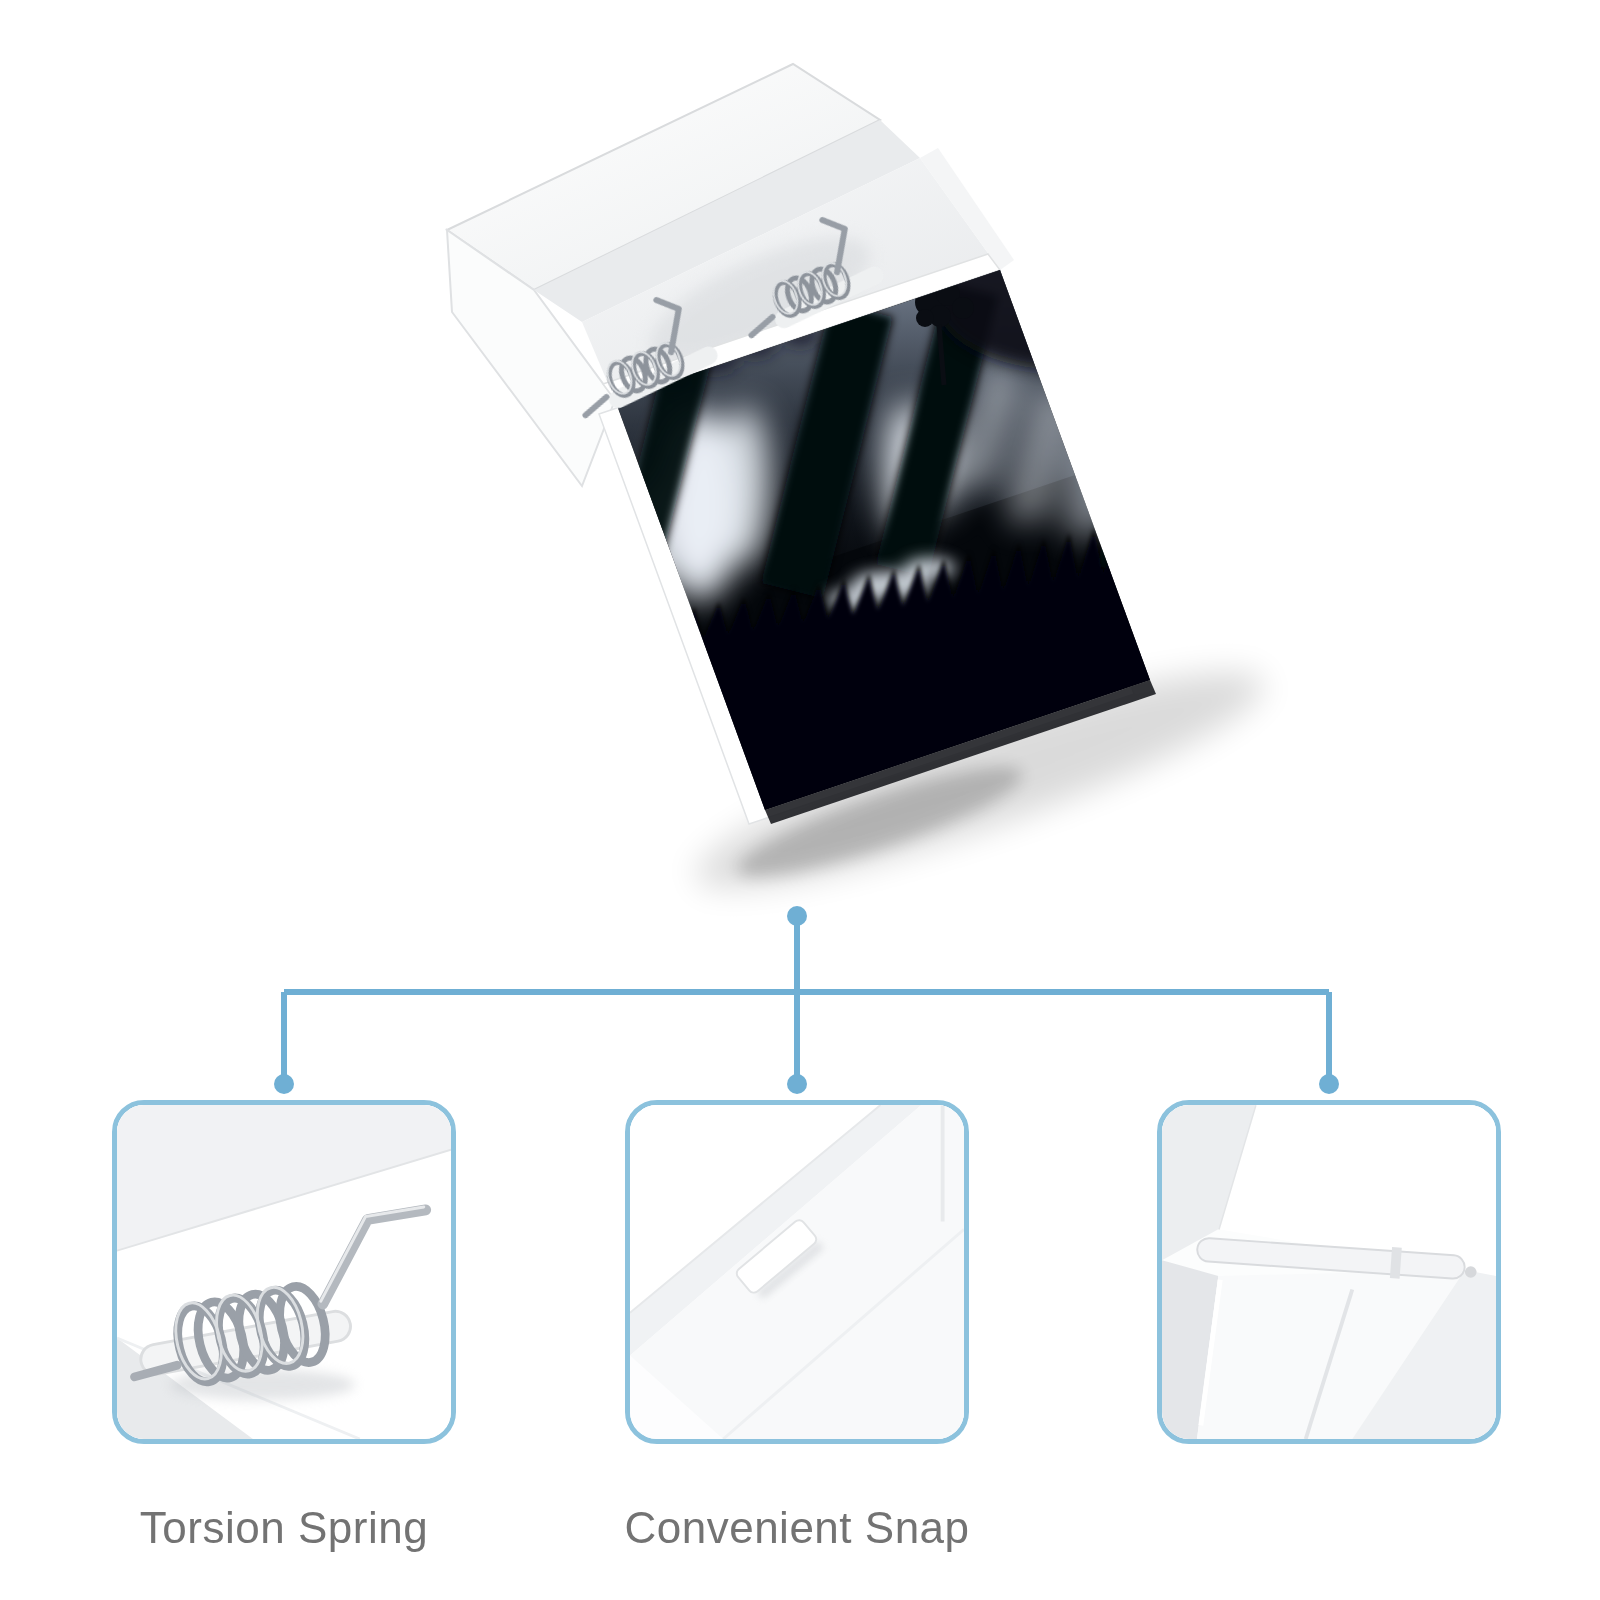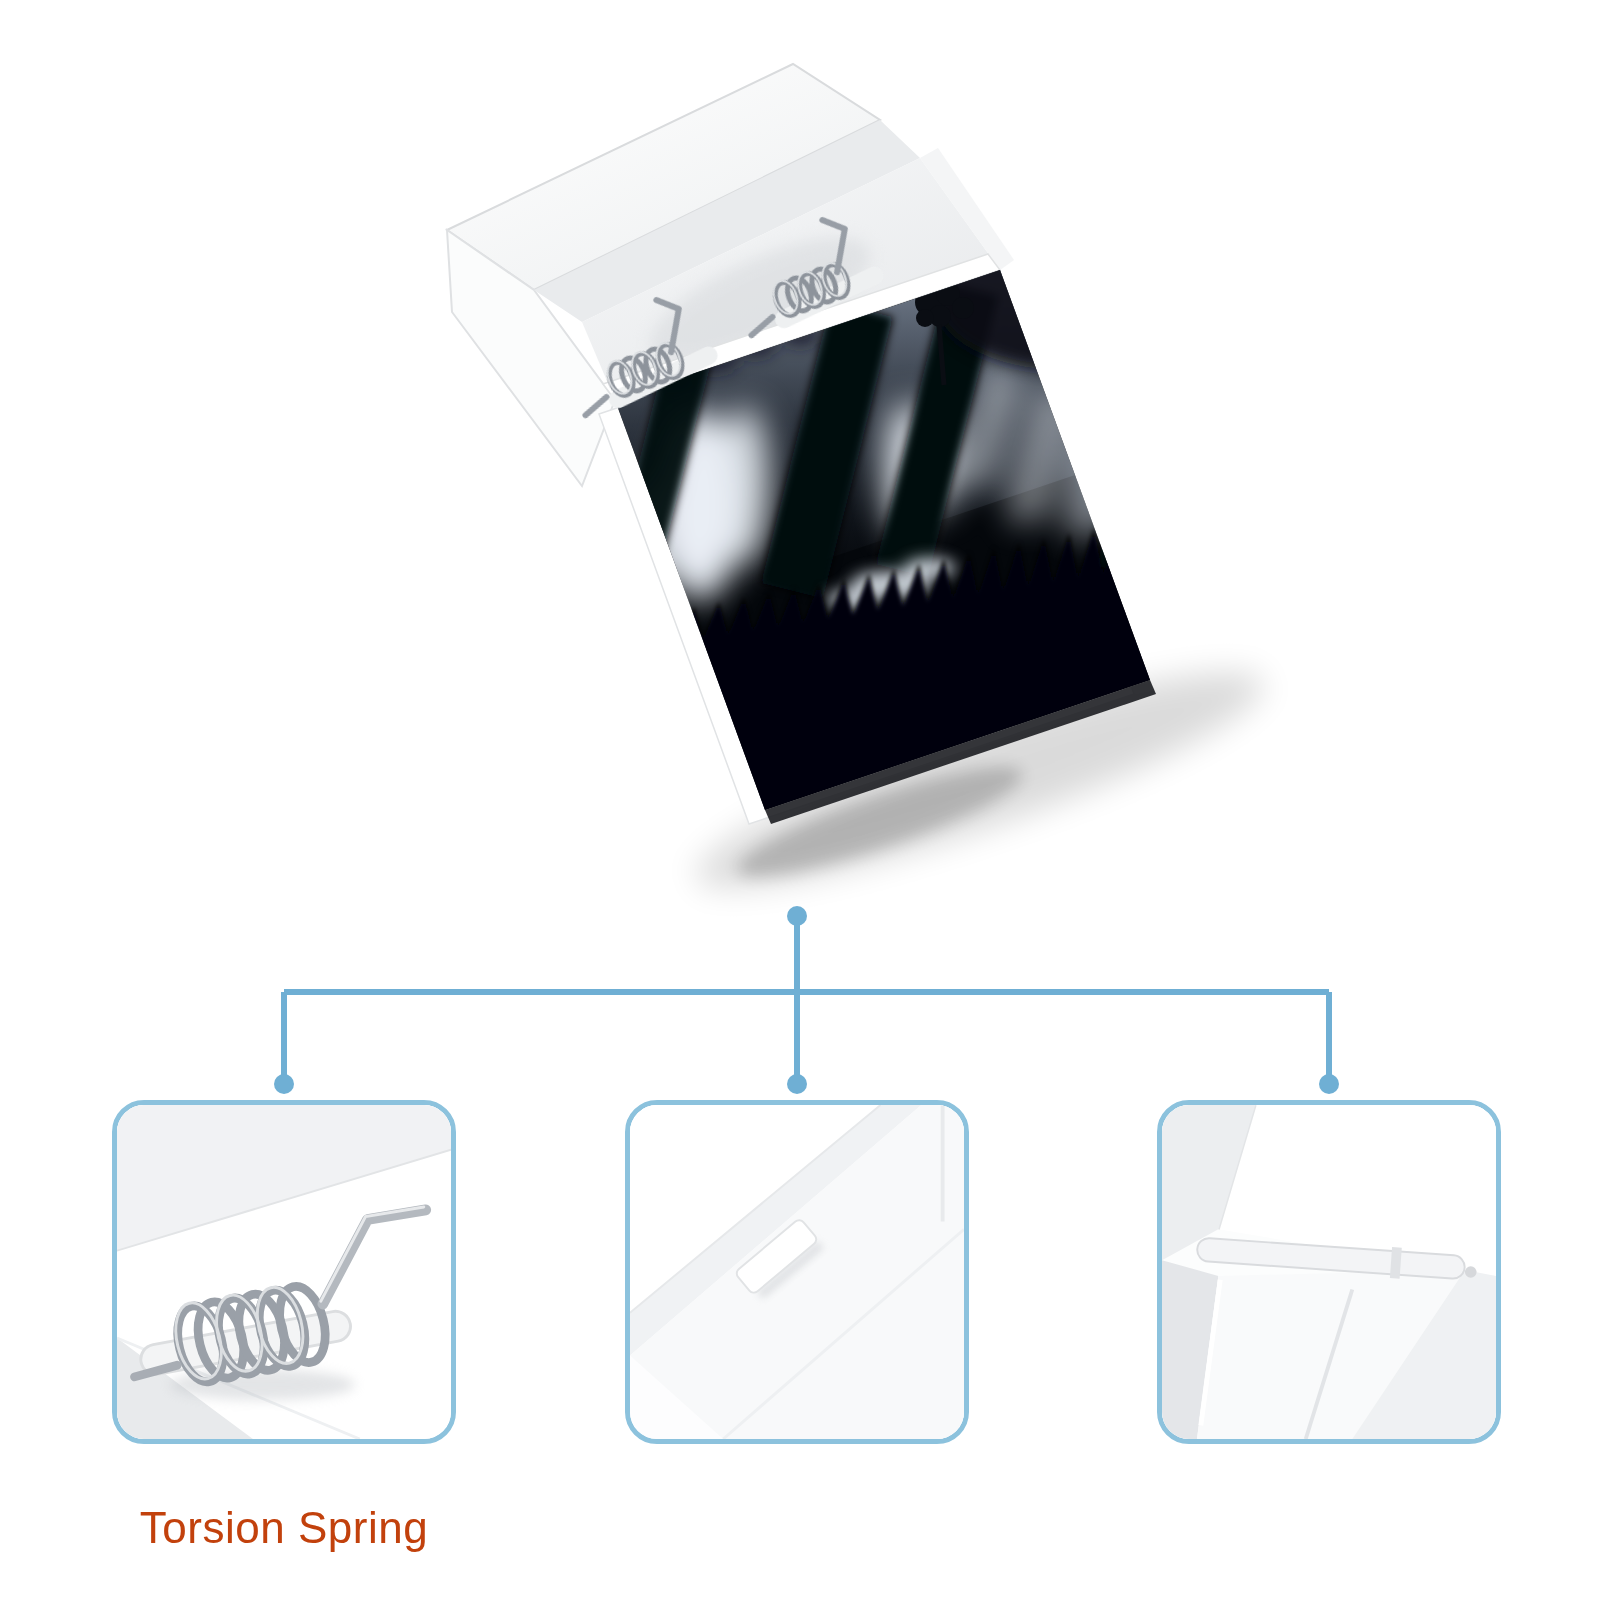--- a/index.html
+++ b/index.html
@@ -5,21 +5,21 @@
   html,body{margin:0;padding:0;background:#ffffff;}
   .stage{position:relative;width:1600px;height:1600px;background:#ffffff;overflow:hidden;
          font-family:"Liberation Sans",sans-serif;}
   .scene{position:absolute;left:0;top:0;}
   .feature-card{position:absolute;top:1100px;width:344px;height:344px;box-sizing:border-box;
                 border:5px solid #8cc2dd;border-radius:32px;overflow:hidden;background:#ffffff;}
   .card1{left:112px;}
   .card2{left:625px;}
   .card3{left:1157px;}
   .feature-label{position:absolute;top:1502px;width:480px;text-align:center;
-                 font-size:44px;line-height:1.2;color:#c2410c;letter-spacing:.5px;}
+                 font-size:44px;line-height:1.2;color:#737373;letter-spacing:.5px;}
   .label1{left:44px;}
   .label2{left:557px;}
   .label3{left:1089px;}
 </style>
 </head>
 <body>
 
 <div class="stage">
 
   <svg class="scene" width="1600" height="1600" viewBox="0 0 1600 1600">
@@ -244,14 +244,15 @@
       <line x1="60" y1="180" x2="40" y2="330" stroke="#ffffff" stroke-width="5"></line>
       <g transform="rotate(4 174 158)">
         <rect x="36" y="146" width="276" height="24" rx="12" fill="#f3f4f6" stroke="#d9dbde" stroke-width="2"></rect>
         <rect x="236" y="142" width="10" height="32" fill="#e0e2e5"></rect>
       </g>
       <circle cx="318" cy="172" r="6" fill="#d6d8db"></circle>
     </svg>
   </div>
 
   <div class="feature-label label1">Torsion Spring</div>
+  <div class="feature-label label2">Convenient Snap</div>
 
 </div>
 
 </body></html>

